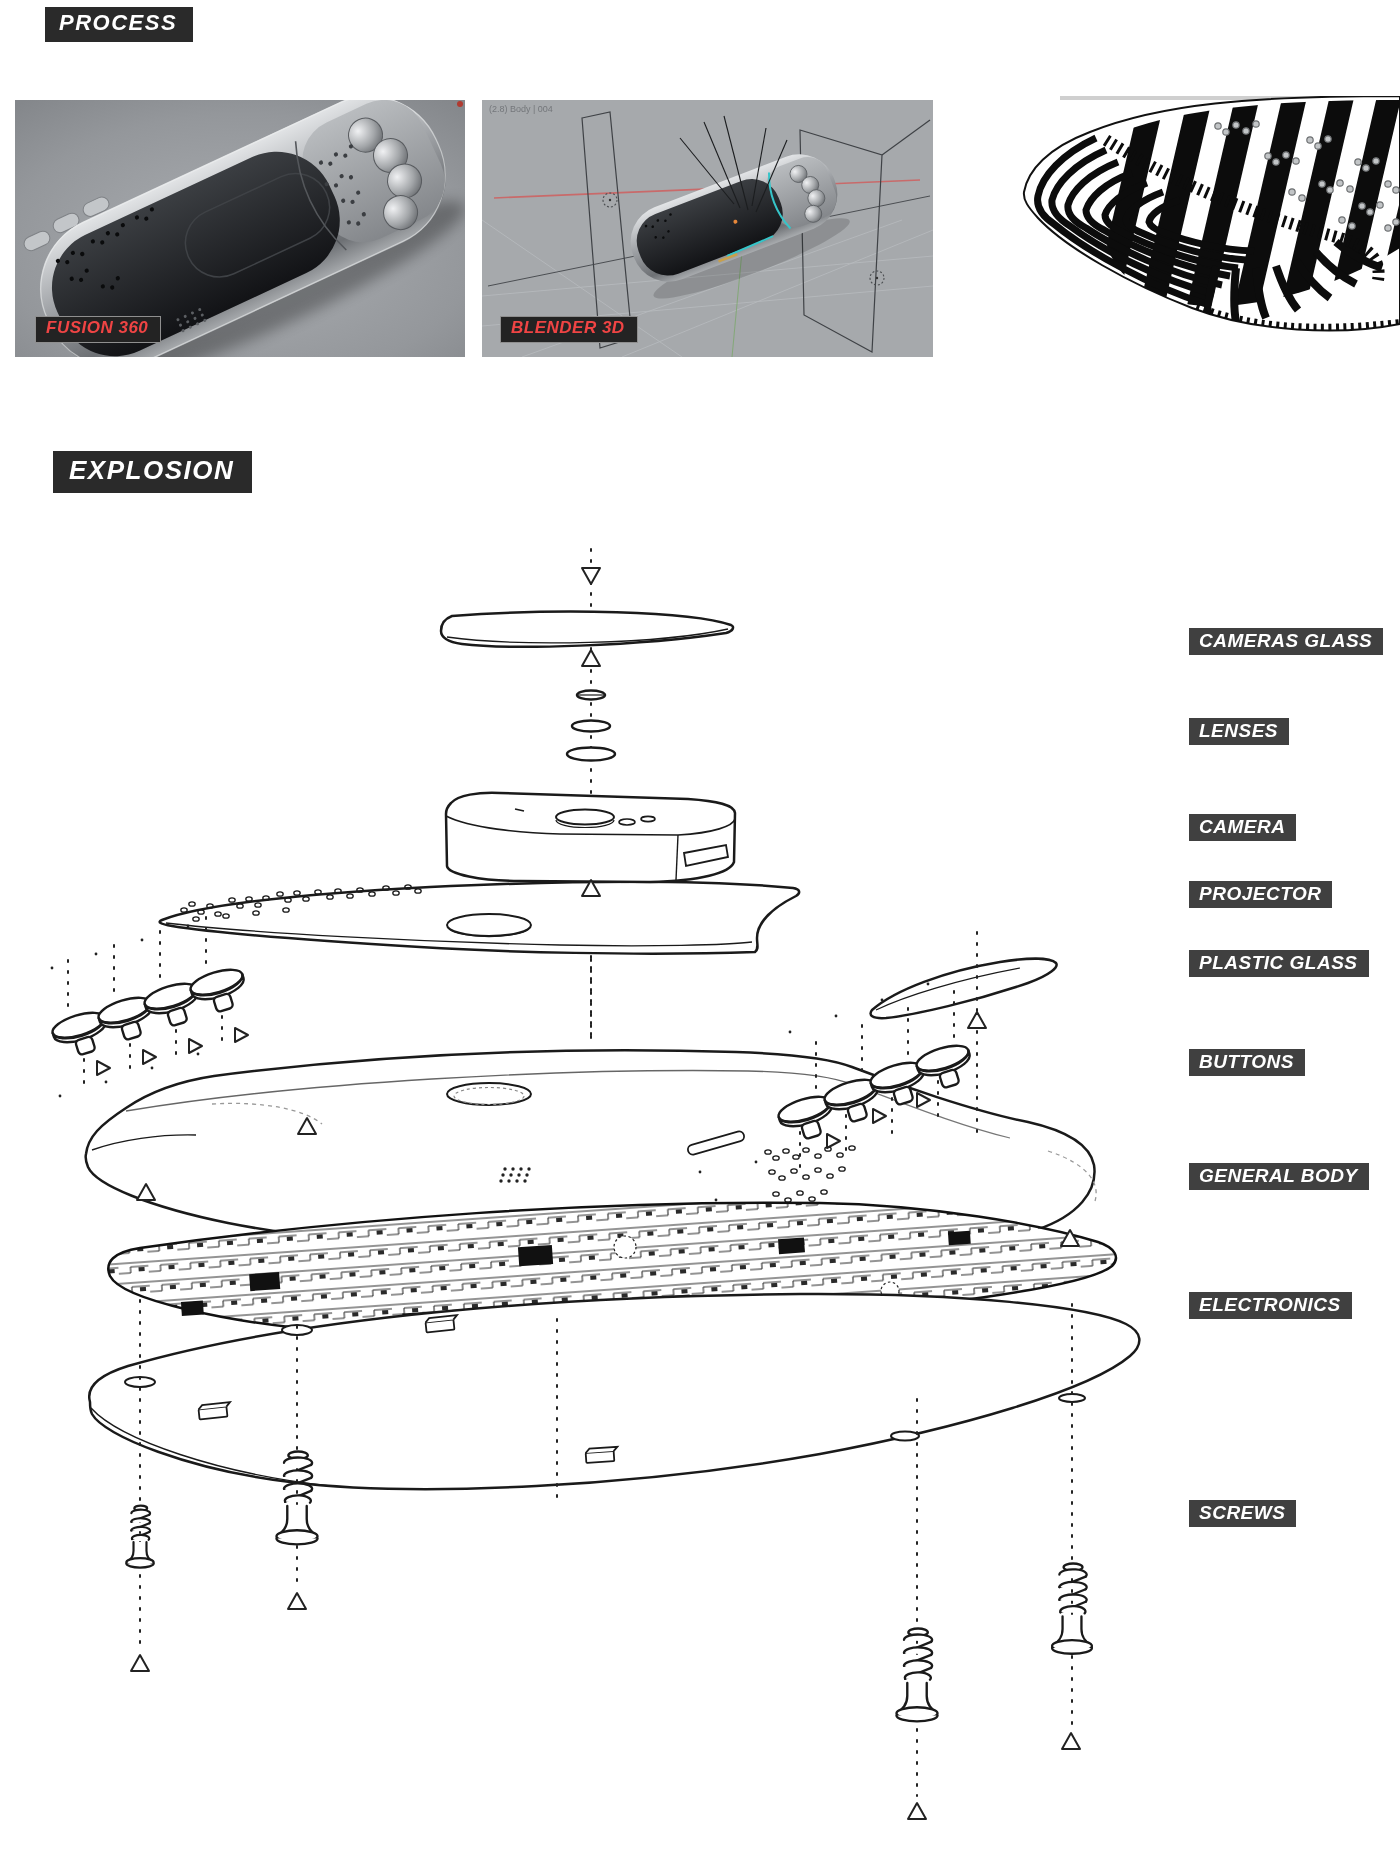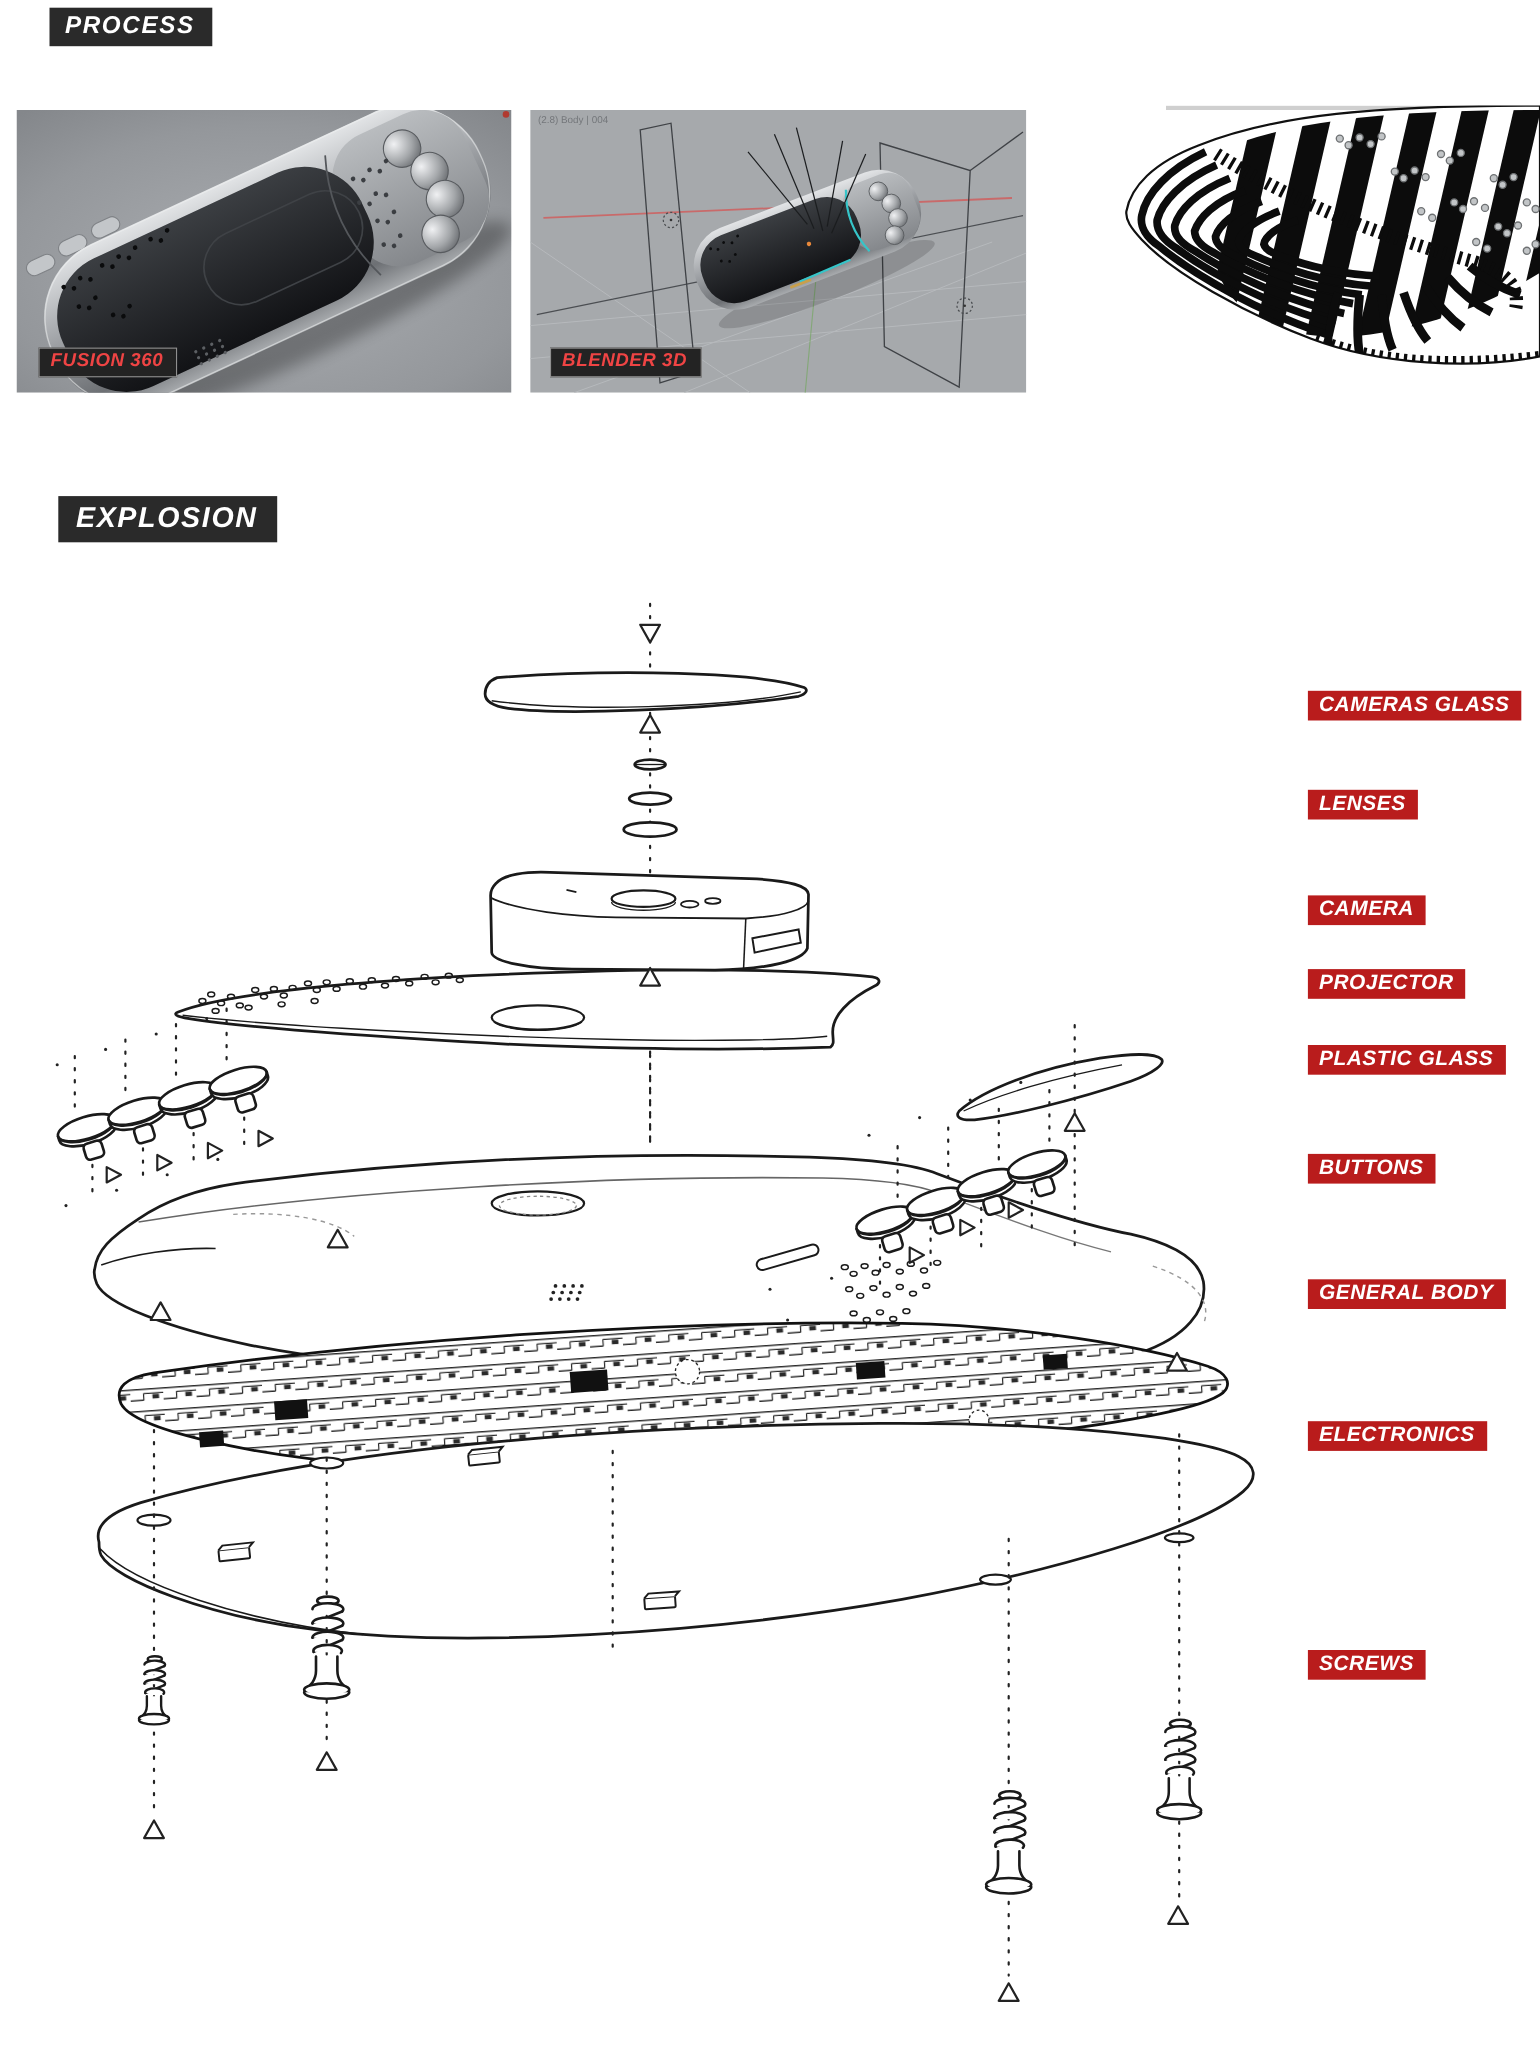--- a/index.html
+++ b/index.html
@@ -10,21 +10,21 @@
   .badge.process{left:45px;top:3px;font-size:22px;padding:3px 16px 6px 14px;}
   .badge.explosion{left:53px;top:447px;font-size:26px;padding:4px 18px 7px 16px;text-align:center;}
   .shot{position:absolute;}
   .shot svg{display:block;}
   .caption{position:absolute;background:#232323;color:#ef4444;font-weight:bold;font-style:italic;
            font-size:17px;padding:1px 12px 4px 10px;letter-spacing:0.5px;border:1px solid #8f8f8f;
            white-space:nowrap;}
   .caption.fusion{left:35px;top:312px;}
   .caption.blender{left:500px;top:312px;}
   .viewport-label{position:absolute;left:489px;top:100px;font-size:9px;color:#74777b;white-space:nowrap;}
-  .part-label{position:absolute;left:1189px;background:#b91c1c;color:#fff;font-weight:bold;
+  .part-label{position:absolute;left:1189px;background:#404040;color:#fff;font-weight:bold;
               font-style:italic;font-size:19px;line-height:21px;padding:2px 11px 4px 10px;
               letter-spacing:0.5px;white-space:nowrap;}
   svg.diagram{position:absolute;left:0;top:0;}
 </style>
 </head>
 <body>
 
 <div class="page">
 
   <div class="badge process">PROCESS</div>

